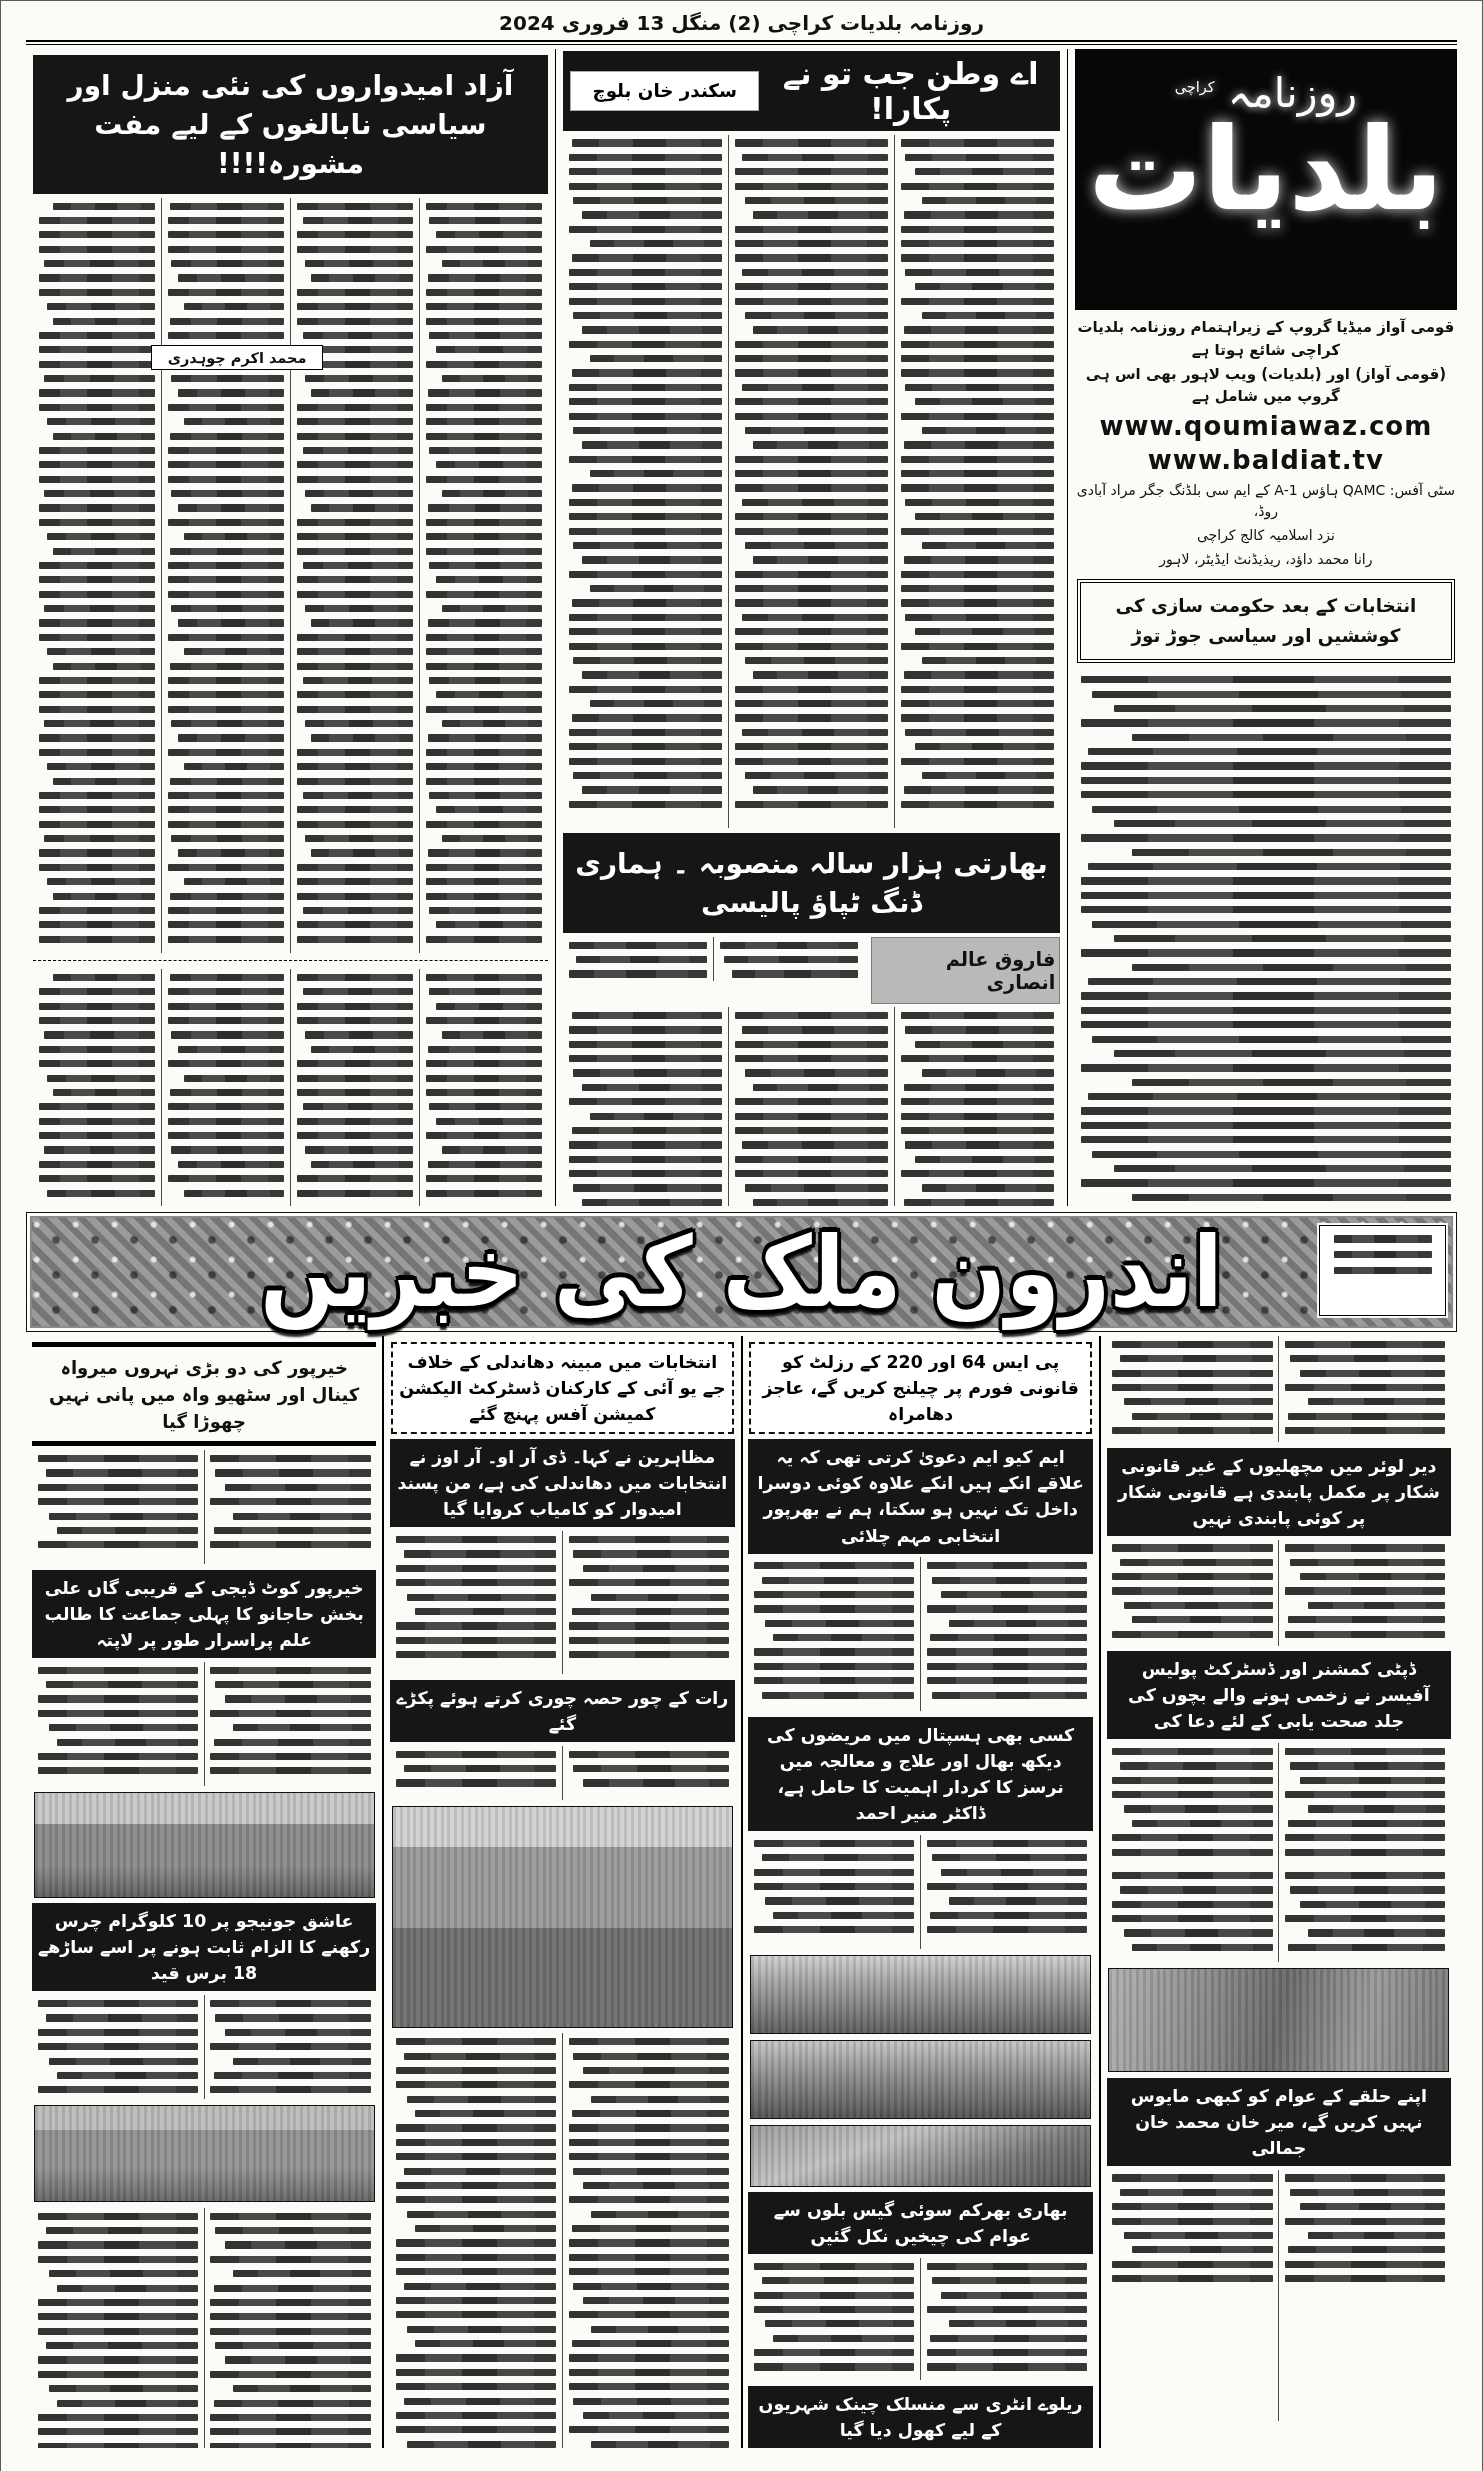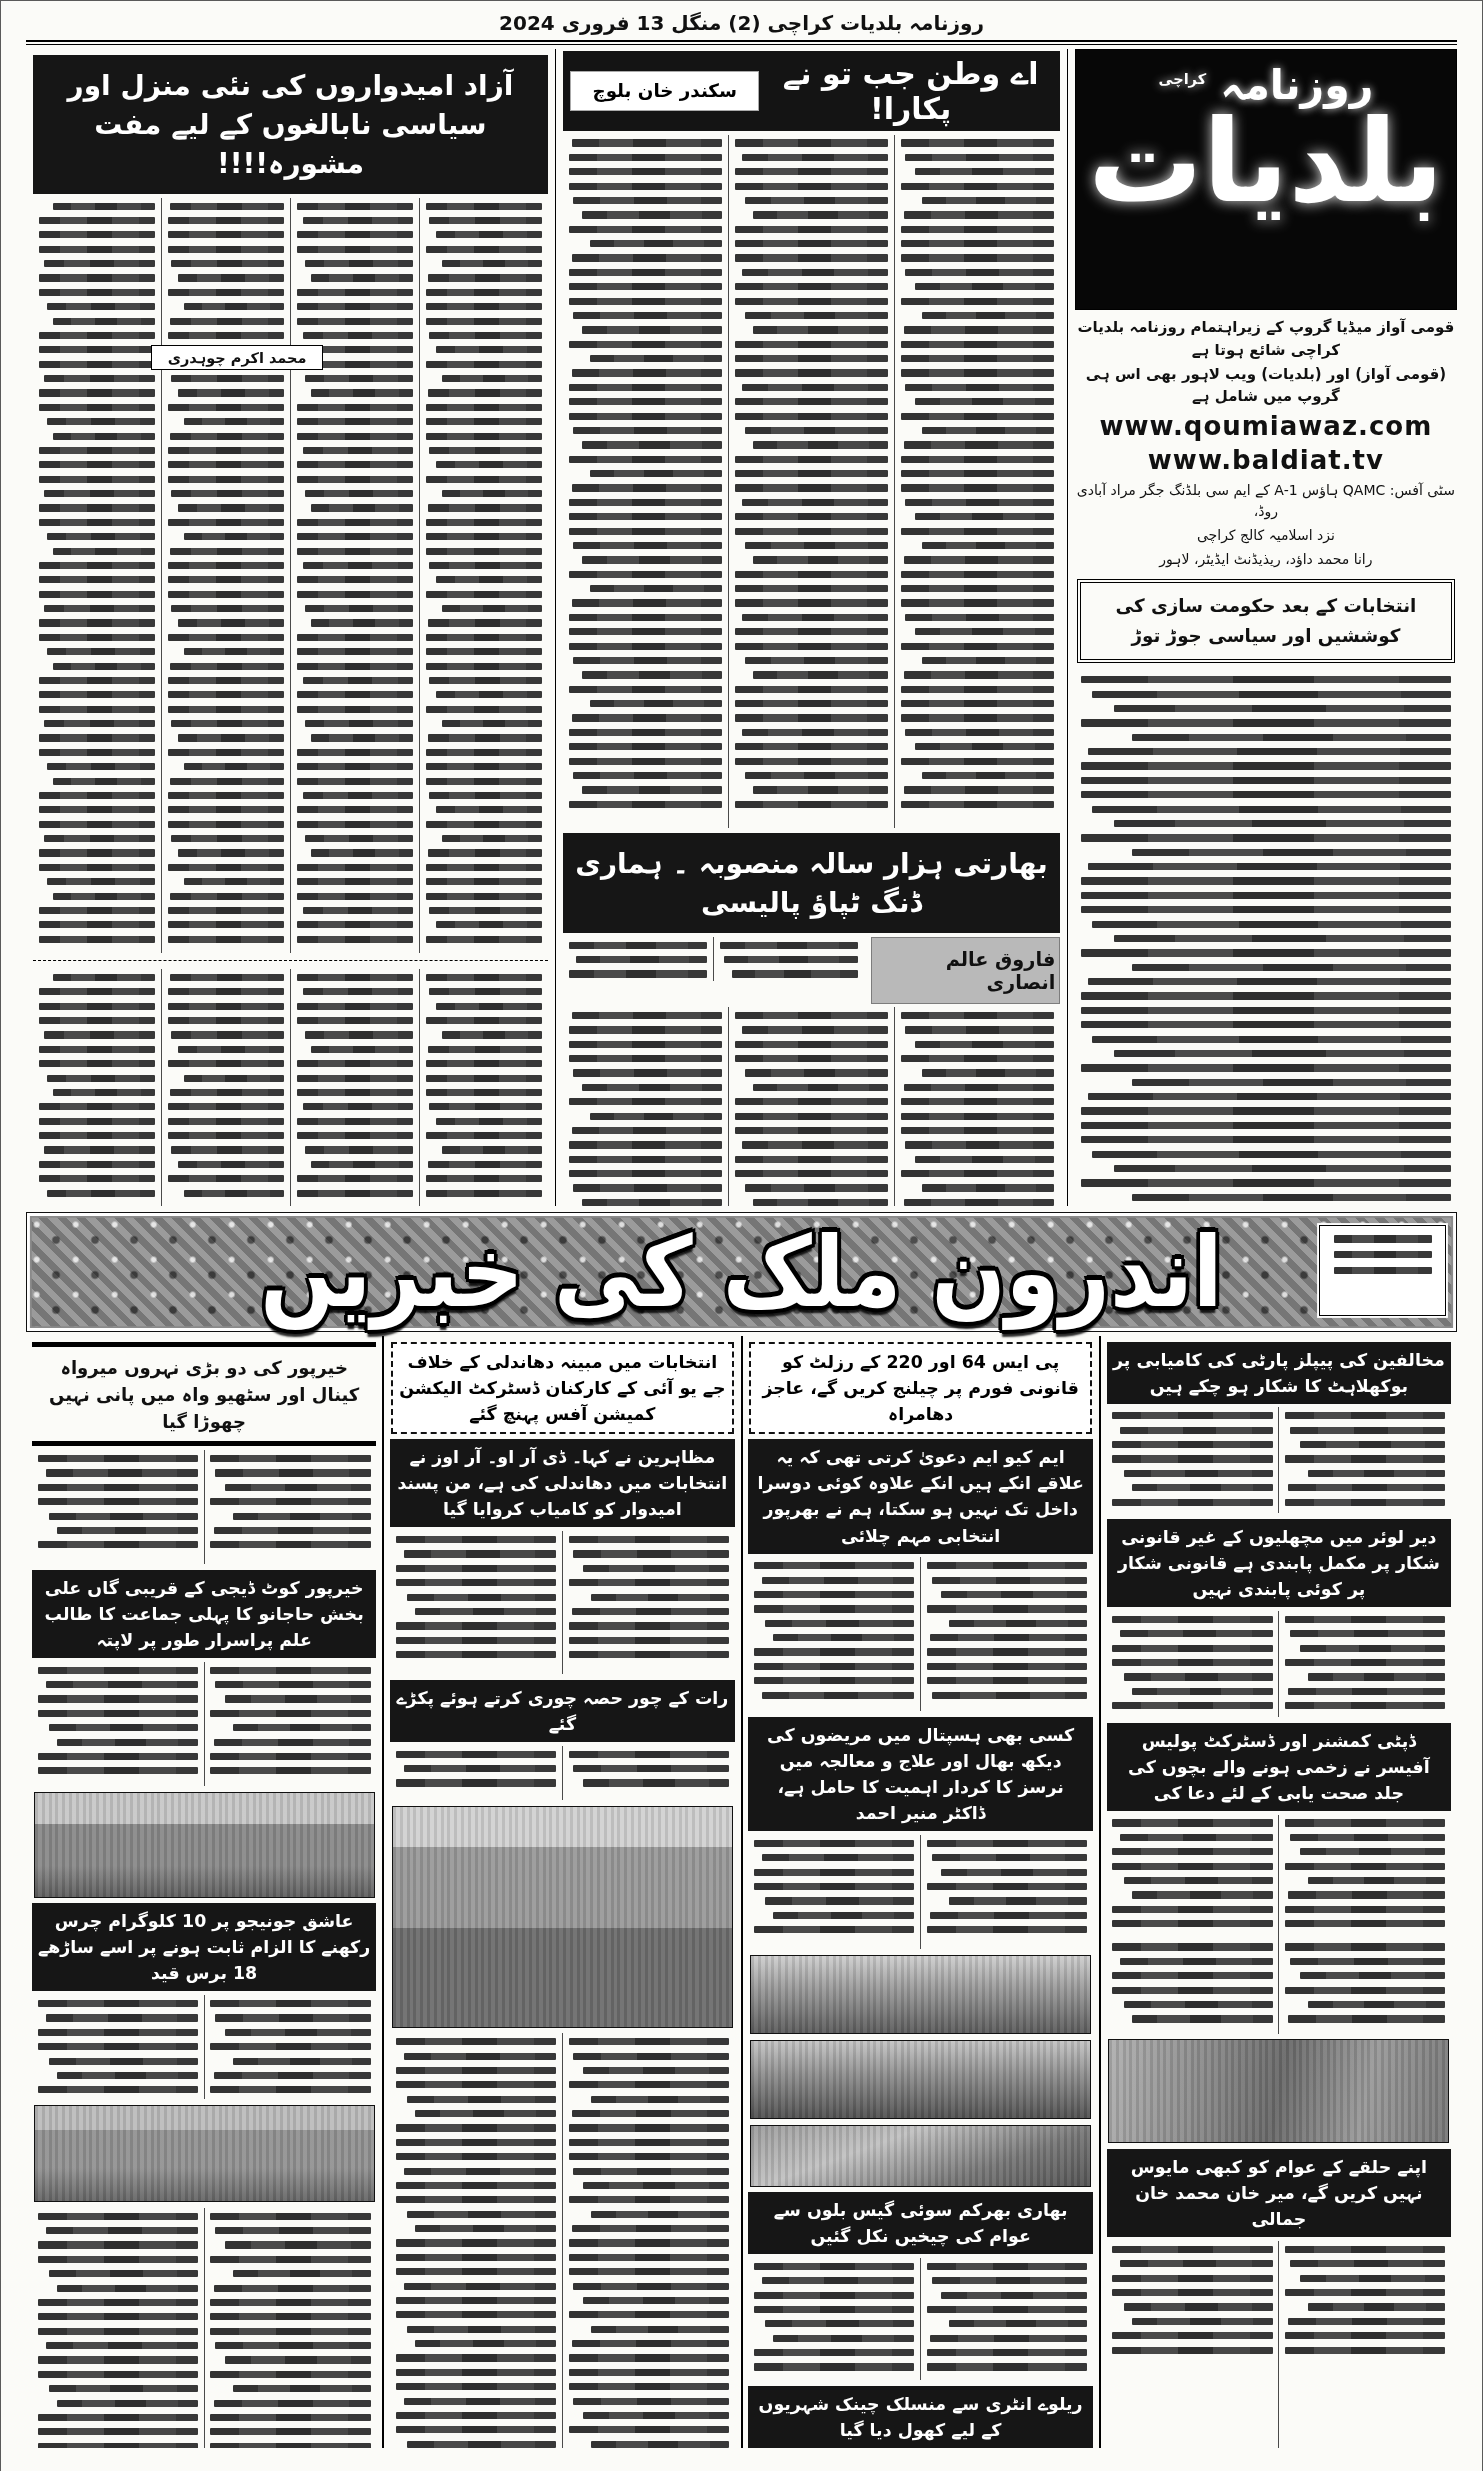--- a/index.html
+++ b/index.html
@@ -13,21 +13,21 @@
   
   .top-section{display:flex;height:1157px;overflow:hidden;}
   .zone{box-sizing:border-box;padding:0 6.8px;border-left:1px solid #000;min-width:0;}
   .zone:last-child{border-left:none;}
   .zone-right{width:390px;flex:none;padding-right:0;}
   .zone-middle{width:512px;flex:none;}
   .zone-left{flex:1;}
   
   .logo-box{background:#070707;color:#fff;height:259px;text-align:center;border:1px solid #000;
             margin-bottom:5.8px;overflow:hidden;}
-  .logo-top{font-size:41px;font-weight:bold;padding-top:11px;text-shadow:0 0 8.7px rgba(255,255,255,.85);}
+  .logo-top{font-size:41px;font-weight:normal;padding-top:19px;text-shadow:0 0 8.7px rgba(255,255,255,.85);}
   .logo-city{font-size:14.5px;vertical-align:super;}
   .logo-main{font-size:114px;line-height:1.15;font-weight:bold;margin-top:-13.5px;
              text-shadow:0 0 13.5px rgba(255,255,255,.85);}
   .tagline{font-size:15px;font-weight:bold;text-align:center;margin:1.9px 0;line-height:1.5;}
   .site{direction:ltr;text-align:center;font-size:26px;font-weight:bold;letter-spacing:1px;line-height:1.3;}
   .addr{font-size:14px;text-align:center;margin:2.9px 0;line-height:1.5;}
   .editorial-box{border:4.8px double #000;padding:8.7px 5.8px;text-align:center;font-size:18.3px;
                  font-weight:bold;margin:8.7px 1.9px;line-height:1.6;}
   
   .hbar{background:#161616;color:#fff;text-align:center;font-weight:bold;font-size:17.4px;
@@ -697,21 +697,20 @@
     <span class="banner-text">اندرون ملک کی خبریں</span>
     <div class="banner-side">
       <div class="tl"></div>
       <div class="tl"></div>
       <div class="tl"></div>
     </div>
   </div>
 
   <section class="bottom-section" id="bottom-section">
       <div class="bcol">
-        <div class="hbar">مخالفین کی پیپلز پارٹی کی کامیابی پر بوکھلاہٹ کا شکار ہو چکے ہیں</div>
         <div class="tblock">
           <div class="cols" style="height: 106px;">
             <div class="tcol">
               <div class="tl" style="width: 100%;"></div>
               <div class="tl" style="width: 97%;"></div>
               <div class="tl" style="width: 91%;"></div>
               <div class="tl" style="width: 100%;"></div>
               <div class="tl" style="width: 86%;"></div>
               <div class="tl" style="width: 98%;"></div>
               <div class="tl" style="width: 100%;"></div>

